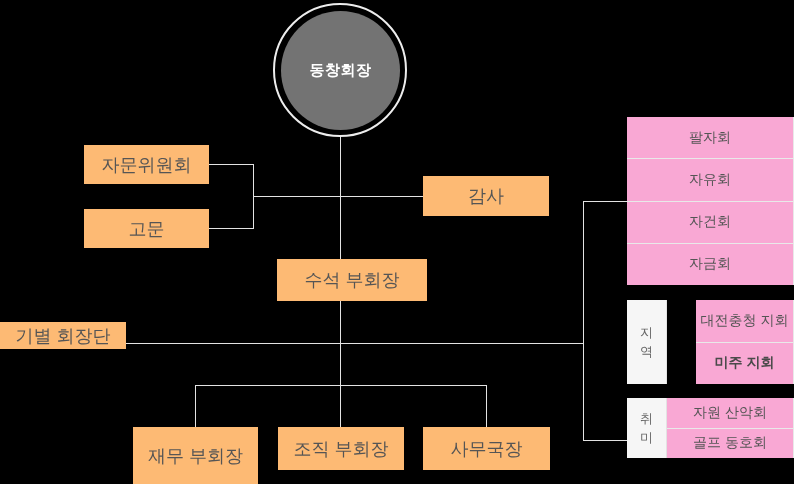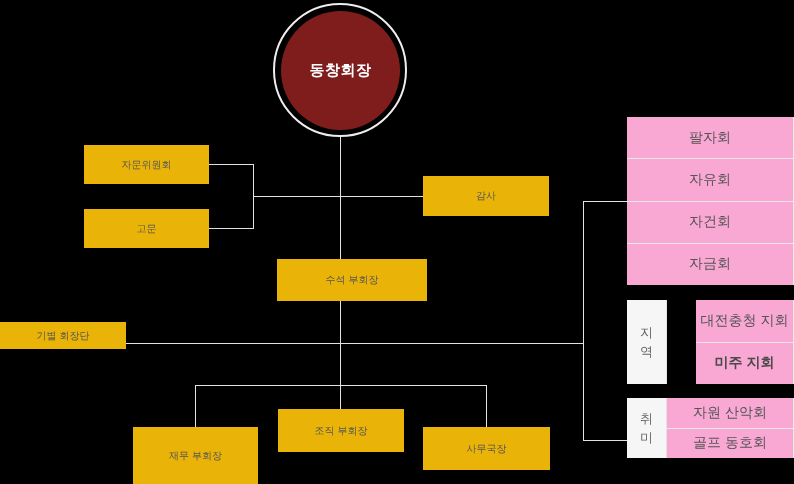--- a/index.html
+++ b/index.html
@@ -10,22 +10,22 @@
   .line{position:absolute;background:#e3e3e3;}
 
   
   .ring{position:absolute;left:273px;top:3px;width:134px;height:134px;
         border:2px solid #ededed;border-radius:50%;box-sizing:border-box;}
   .chairman{position:absolute;left:281px;top:11px;width:119px;height:119px;
         border-radius:50%;display:flex;align-items:center;justify-content:center;
         color:#fff;font-size:15px;font-weight:bold;letter-spacing:.5px;}
 
   
-  .box{position:absolute;background:#eab308;display:flex;align-items:center;
-       justify-content:center;color:#555;font-size:10px;box-sizing:border-box;}
+  .box{position:absolute;background:#fdba74;display:flex;align-items:center;
+       justify-content:center;color:#555;font-size:18px;box-sizing:border-box;}
 
   
   .group{position:absolute;left:627px;width:167px;display:flex;box-sizing:border-box;
          border-right:1px solid #e9e9e9;}
   .group-label{width:40px;background:#f6f6f6;border-right:1px solid #e3e3e3;
          display:flex;align-items:center;justify-content:center;box-sizing:border-box;}
   .group-label-text{width:15px;word-break:break-all;text-align:center;
          line-height:1.5;font-size:13px;color:#666;}
   .group-items{flex:1;display:flex;flex-direction:column;background:#f9a8d4;}
   .group-item{flex:1;display:flex;align-items:center;justify-content:center;
@@ -47,29 +47,29 @@
   <div class="line" style="left:126px;top:343px;width:457px;height:1px;"></div>
   <div class="line" style="left:340px;top:343px;width:1px;height:84px;"></div>
   <div class="line" style="left:195px;top:385px;width:291px;height:1px;"></div>
   <div class="line" style="left:195px;top:385px;width:1px;height:42px;"></div>
   <div class="line" style="left:486px;top:385px;width:1px;height:42px;"></div>
   <div class="line" style="left:583px;top:201px;width:1px;height:239px;"></div>
   <div class="line" style="left:583px;top:201px;width:44px;height:1px;"></div>
   <div class="line" style="left:583px;top:440px;width:44px;height:1px;"></div>
 
   <div class="ring"></div>
-  <div class="chairman" style="background: #7f1d1d;">동창회장</div>
+  <div class="chairman" style="background: #737373;">동창회장</div>
 
   <div class="box" style="left:84px;top:145px;width:125px;height:39px;">자문위원회</div>
   <div class="box" style="left:84px;top:209px;width:125px;height:39px;">고문</div>
   <div class="box" style="left:423px;top:176px;width:126px;height:40px;">감사</div>
   <div class="box" style="left:277px;top:259px;width:150px;height:42px;">수석 부회장</div>
   <div class="box" style="left:0px;top:322px;width:126px;height:27px;">기별 회장단</div>
   <div class="box" style="left:133px;top:427px;width:125px;height:57px;">재무 부회장</div>
-  <div class="box" style="left:278px;top:409px;width:126px;height:43px;">조직 부회장</div>
+  <div class="box" style="left:278px;top:427px;width:126px;height:43px;">조직 부회장</div>
   <div class="box" style="left:423px;top:427px;width:127px;height:43px;">사무국장</div>
 
   <div class="group" style="top:117px;height:168px;">
     <div class="group-items">
       <div class="group-item">팔자회</div>
       <div class="group-item">자유회</div>
       <div class="group-item">자건회</div>
       <div class="group-item">자금회</div>
     </div>
   </div>

